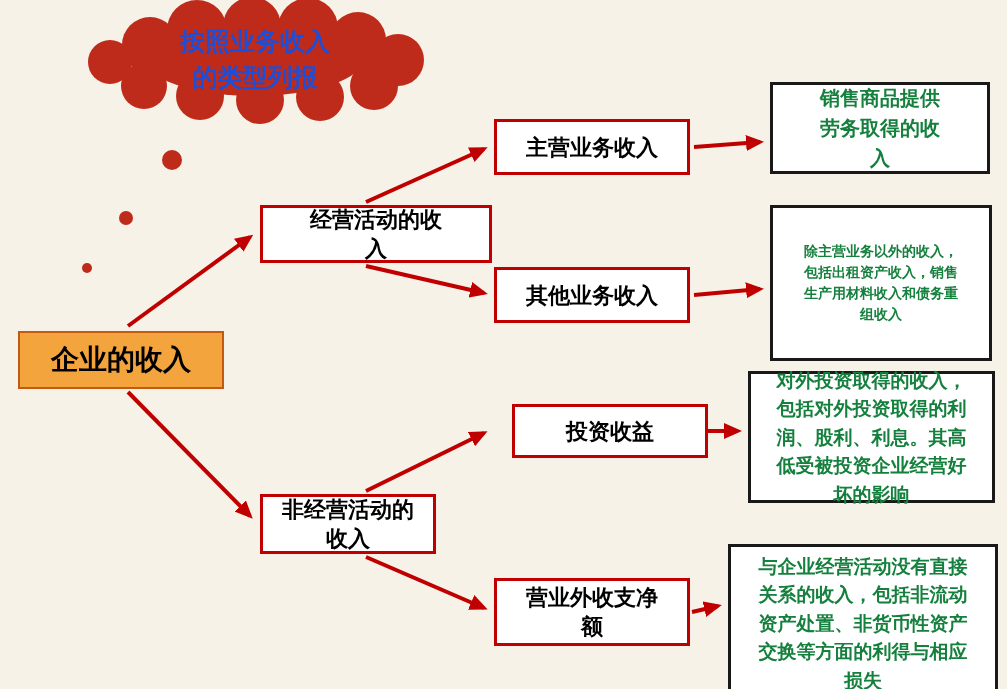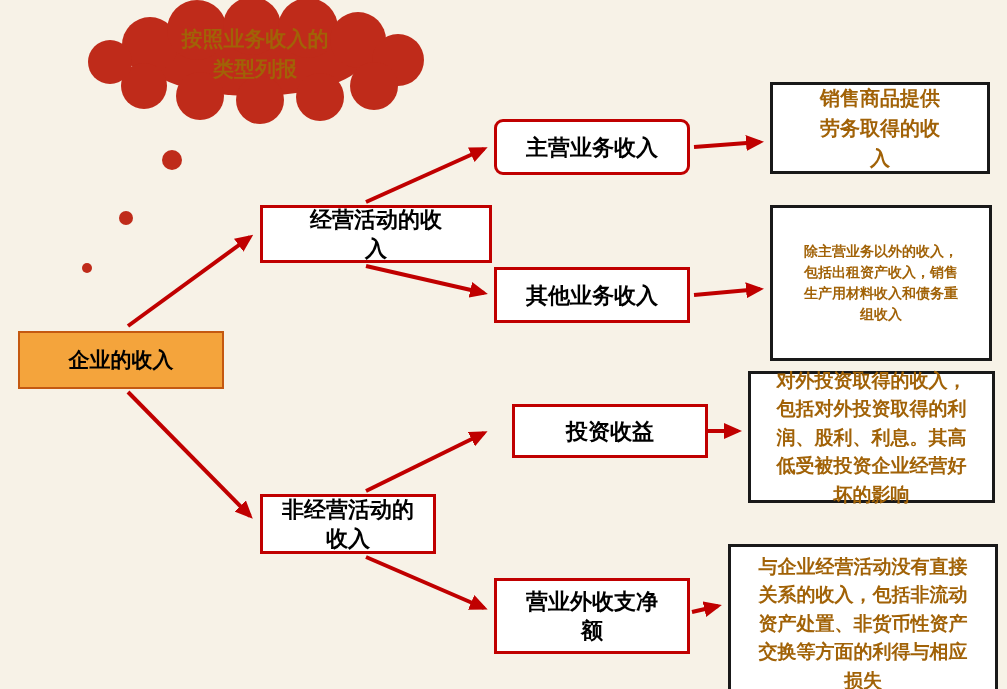--- a/index.html
+++ b/index.html
@@ -30,63 +30,63 @@
     justify-content:center;
     text-align:center;
     box-sizing:border-box;
     color:#000;
     font-weight:bold;
   }
   .node .txt{display:inline-block;line-height:1.3;}
   .root{
     background:#f4a43c;
     border:2px solid #c45911;
-    font-size:21px;
+    font-size:28px;
   }
   .lvl{font-size:22px;}
   .lvl .txt{max-width:140px;}
   
   .desc{
     position:absolute;
     background:#ffffff;
     border:3px solid #191919;
     display:flex;
     align-items:center;
     justify-content:center;
     text-align:center;
     box-sizing:border-box;
-    color:#a16207;
+    color:#15803d;
     font-weight:bold;
   }
   .desc .txt{display:inline-block;line-height:1.5;}
   .desc1 .txt{max-width:134px;font-size:20px;}
   .desc2 .txt{max-width:164px;font-size:14px;}
   .desc3 .txt{max-width:202px;font-size:19px;}
   .desc4 .txt{max-width:212px;font-size:19px;}
   
   .root{left:18px;top:331px;width:206px;height:58px;}
   .l2a{left:260px;top:205px;width:232px;height:58px;}
   .l2b{left:260px;top:494px;width:176px;height:60px;}
-  .l3a{left:494px;top:119px;width:196px;height:56px;border-radius:9px;}
+  .l3a{left:494px;top:119px;width:196px;height:56px;}
   .l3b{left:494px;top:267px;width:196px;height:56px;}
   .l3c{left:512px;top:404px;width:196px;height:54px;}
-  .l3d{left:494px;top:578px;width:196px;height:76px;}
+  .l3d{left:494px;top:578px;width:196px;height:68px;}
   .desc1{left:770px;top:82px;width:220px;height:92px;}
   .desc2{left:770px;top:205px;width:222px;height:156px;}
   .desc3{left:748px;top:371px;width:247px;height:132px;}
   .desc4{left:728px;top:544px;width:270px;height:158px;}
   
   .cloud-label{
     position:absolute;
     left:145px;top:24px;width:220px;
     display:flex;justify-content:center;
     text-align:center;
-    color:#a16207;
+    color:#1d4ed8;
     font-weight:bold;
-    font-size:21px;
+    font-size:25px;
     line-height:1.45;
   }
   .cloud-label .txt{display:inline-block;max-width:152px;}
 </style>
 </head>
 <body>
 
 <div class="canvas">
 
   <svg class="layer" width="1007" height="689" viewBox="0 0 1007 689" xmlns="http://www.w3.org/2000/svg">

